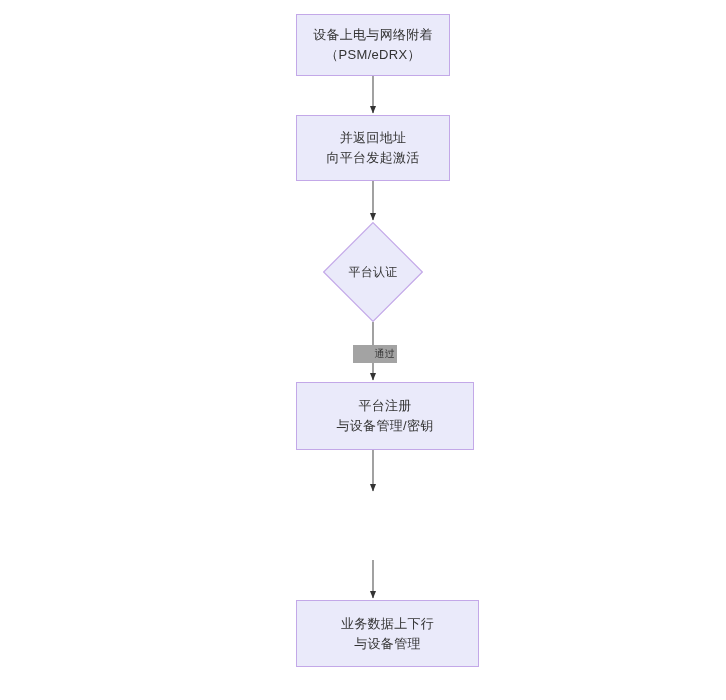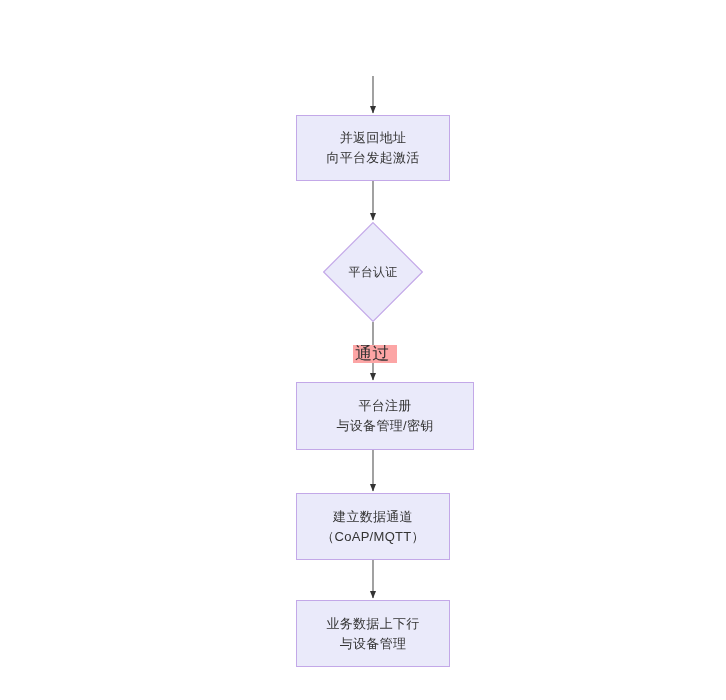--- a/index.html
+++ b/index.html
@@ -66,26 +66,26 @@
   .edge-layer {
     position: absolute;
     top: 0;
     left: 0;
     width: 726px;
     height: 700px;
     pointer-events: none;
   }
   .edge-label {
     position: absolute;
-    background: #fca5a5;
+    background: #a3a3a3;
     color: #333333;
-    font-size: 17px;
+    font-size: 10px;
     line-height: 16px;
     padding: 1px 2px;
-    text-align: left;
+    text-align: right;
     letter-spacing: 0.3px;
     white-space: nowrap;
   }
 </style>
 </head>
 <body>
 
 <div id="flowchart-canvas">
 
   <svg class="edge-layer" width="726" height="700" viewBox="0 0 726 700" xmlns="http://www.w3.org/2000/svg">
@@ -96,20 +96,24 @@
     </defs>
     <g stroke="#555555" stroke-width="1.1" fill="none">
       <line x1="373" y1="76" x2="373" y2="113" marker-end="url(#arrowhead)"></line>
       <line x1="373" y1="181" x2="373" y2="220" marker-end="url(#arrowhead)"></line>
       <line x1="373" y1="322" x2="373" y2="380" marker-end="url(#arrowhead)"></line>
       <line x1="373" y1="450" x2="373" y2="491" marker-end="url(#arrowhead)"></line>
       <line x1="373" y1="560" x2="373" y2="598" marker-end="url(#arrowhead)"></line>
     </g>
   </svg>
 
+  <div class="node-box" style="left:296px; top:14px; width:154px; height:62px;">
+    <span class="node-line">设备上电与网络附着</span>
+    <span class="node-line">（PSM/eDRX）</span>
+  </div>
 
   <div class="node-box" style="left:296px; top:115px; width:154px; height:66px;">
     <span class="node-line">并返回地址</span>
     <span class="node-line">向平台发起激活</span>
   </div>
 
   <div class="diamond-wrap" style="left:323px; top:222px;">
     <svg width="100" height="100" viewBox="0 0 100 100" xmlns="http://www.w3.org/2000/svg">
       <polygon points="50,0.6 99.4,50 50,99.4 0.6,50" fill="#eaeafa" stroke="#c3a8e8" stroke-width="1.2"></polygon>
     </svg>
@@ -118,23 +122,19 @@
     </div>
   </div>
 
   <div class="edge-label" style="left:353px; top:345px; width:40px;">通过</div>
 
   <div class="node-box" style="left:296px; top:382px; width:178px; height:68px;">
     <span class="node-line">平台注册</span>
     <span class="node-line">与设备管理/密钥</span>
   </div>
 
-  <div class="node-box" style="left:296px; top:493px; width:154px; height:67px;">
-    <span class="node-line">建立数据通道</span>
-    <span class="node-line">（CoAP/MQTT）</span>
-  </div>
 
-  <div class="node-box" style="left:296px; top:600px; width:154px; height:67px;">
+  <div class="node-box" style="left:296px; top:600px; width:183px; height:67px;">
     <span class="node-line">业务数据上下行</span>
     <span class="node-line">与设备管理</span>
   </div>
 
 </div>
 
 </body></html>

